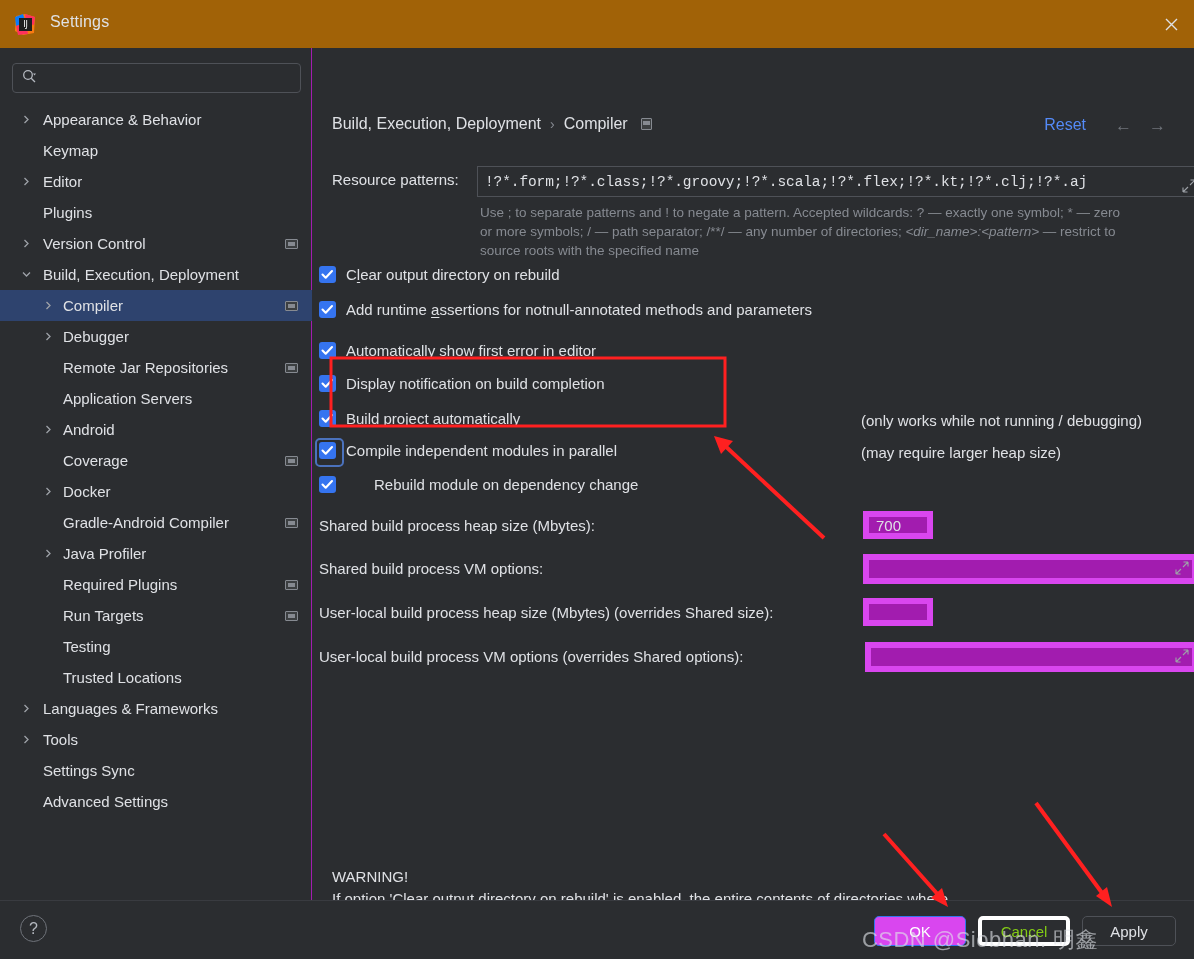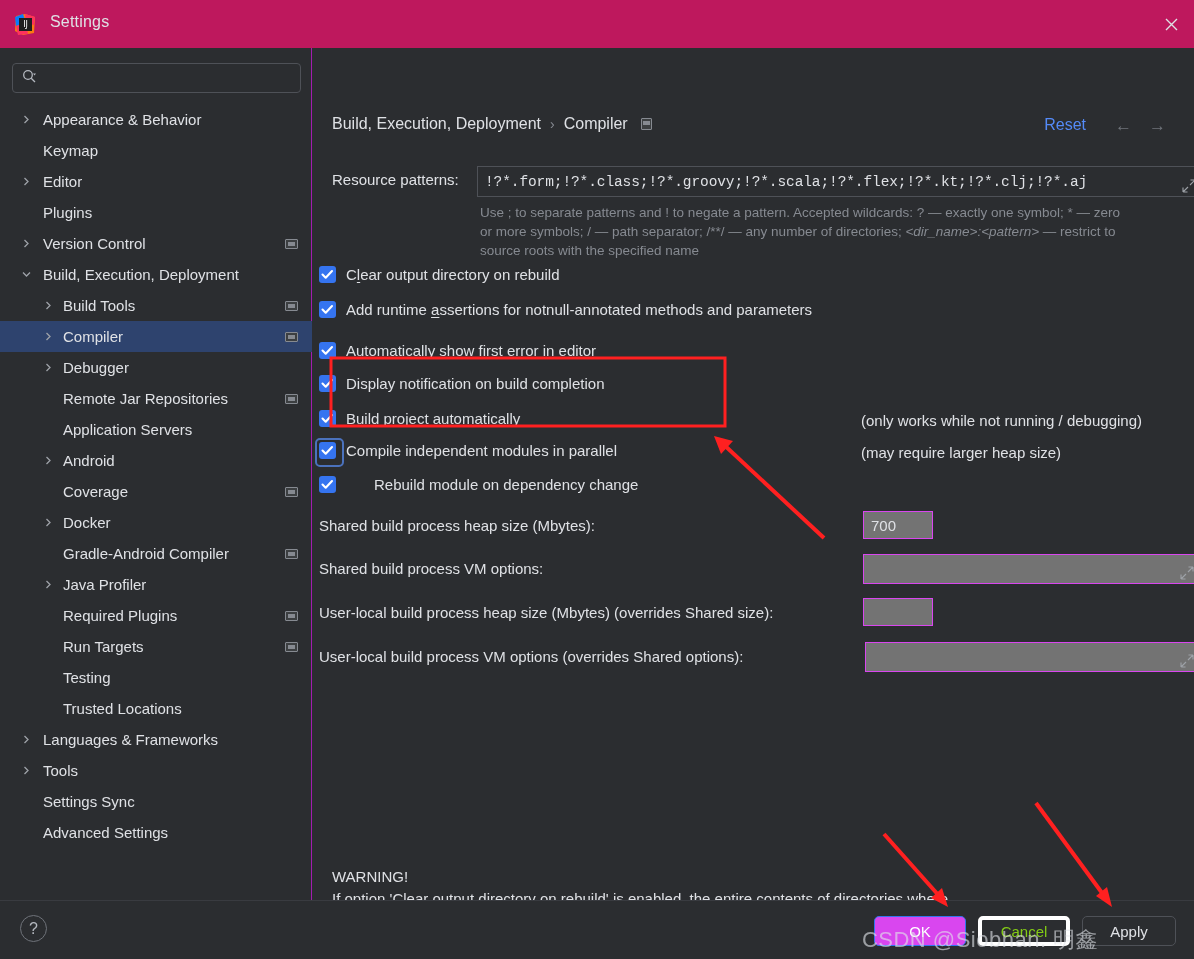--- a/index.html
+++ b/index.html
@@ -12,21 +12,21 @@
   #app {
     position: relative;
     width: 1194px; height: 959px;
     background: #2b2d30;
     overflow: hidden;
   }
 
   
   #titlebar {
     position: absolute; left: 0; top: 0; width: 1194px; height: 48px;
-    background: #be185d;
+    background: #a16207;
     display: flex; align-items: center;
   }
   #app-icon {
     position: absolute; left: 14px; top: 13px; width: 23px; height: 23px;
   }
   #title-text {
     position: absolute; left: 50px; top: 13px;
     font-size: 16px; color: #dfe1e5; letter-spacing: .2px;
   }
   #close-btn {
@@ -199,22 +199,22 @@
     font-size: 15px; color: #dfe1e5; white-space: nowrap;
   }
 
   
   .frow-label {
     position: absolute;
     font-size: 15px; color: #dfe1e5; white-space: nowrap;
   }
   .txtfield {
     position: absolute;
-    background: #737373;
-    border: 1px solid #d946ef;
+    background: #a21caf;
+    border: 6px solid #d946ef;
     display: flex; 
   }
   .txtfield input {
     flex: 1; height: 100%;
     background: transparent; border: none; outline: none;
     color: #dfe1e5; font-size: 15px; padding-left: 7px;
     font-family: "Liberation Sans", sans-serif;
   }
 
   
@@ -326,29 +326,20 @@
           <span class="tree-badge"></span>
         </div>
         <div class="tree-row lvl0">
           <span class="tree-arrow">
             <svg width="9" height="9" viewBox="0 0 9 9">
               <path d="M1 2.5 L4.5 6 L8 2.5" stroke="#9ea2a8" stroke-width="1.3" fill="none"></path>
             </svg>
           </span>
           <span class="tree-label">Build, Execution, Deployment</span>
         </div>
-        <div class="tree-row lvl1">
-          <span class="tree-arrow">
-            <svg width="9" height="9" viewBox="0 0 9 9">
-              <path d="M2.5 1 L6 4.5 L2.5 8" stroke="#9ea2a8" stroke-width="1.3" fill="none"></path>
-            </svg>
-          </span>
-          <span class="tree-label">Build Tools</span>
-          <span class="tree-badge"></span>
-        </div>
         <div class="tree-row lvl1 selected">
           <span class="tree-arrow">
             <svg width="9" height="9" viewBox="0 0 9 9">
               <path d="M2.5 1 L6 4.5 L2.5 8" stroke="#9ea2a8" stroke-width="1.3" fill="none"></path>
             </svg>
           </span>
           <span class="tree-label">Compiler</span>
           <span class="tree-badge"></span>
         </div>
         <div class="tree-row lvl1">

